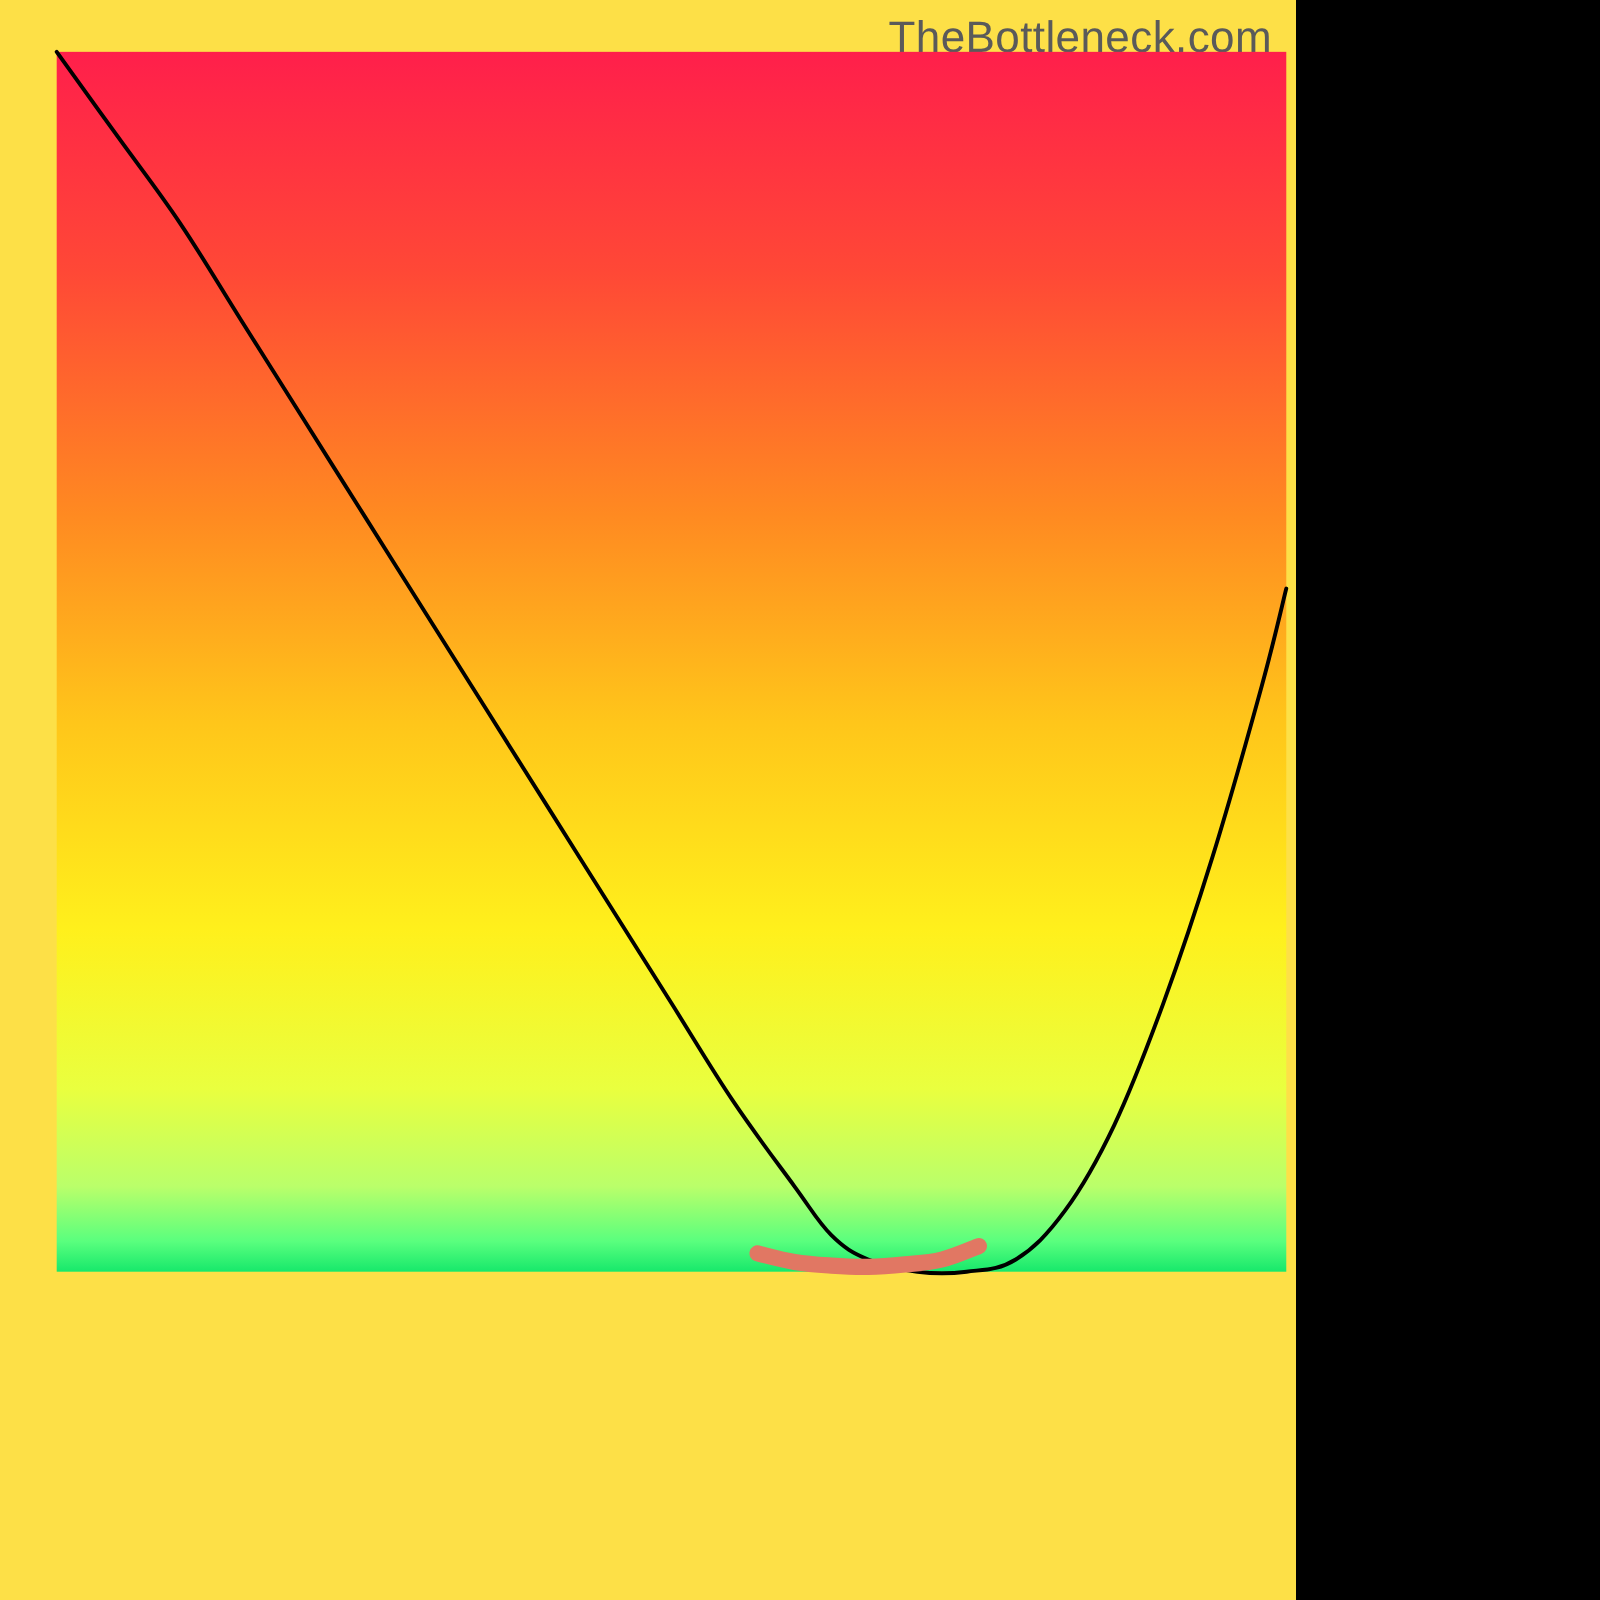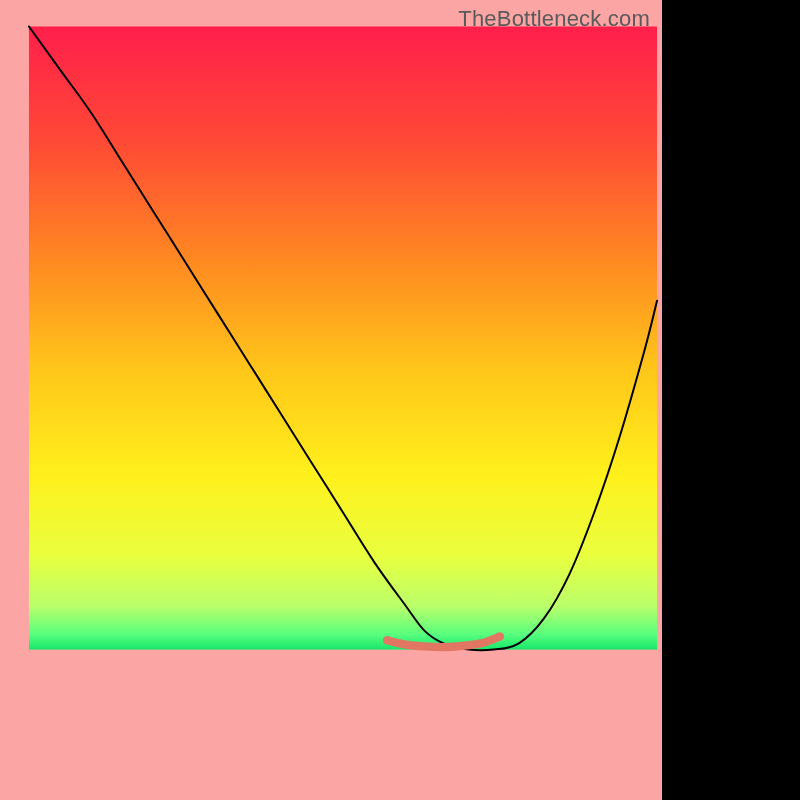--- a/index.html
+++ b/index.html
@@ -8,22 +8,21 @@
     width: 800px;
     height: 800px;
     overflow: hidden;
     background: #000;
     font-family: Arial, Helvetica, sans-serif;
   }
   .stage {
     position: relative;
     width: 648px;
     height: 800px;
-    background: #fca5a5;
-    padding-left: 14px;
+    background: #fde047;
   }
   .watermark {
     position: absolute;
     top: 6px;
     right: 12px;
     color: #5a5a5a;
     font-size: 22px;
     font-weight: 400;
     letter-spacing: 0.2px;
   }

